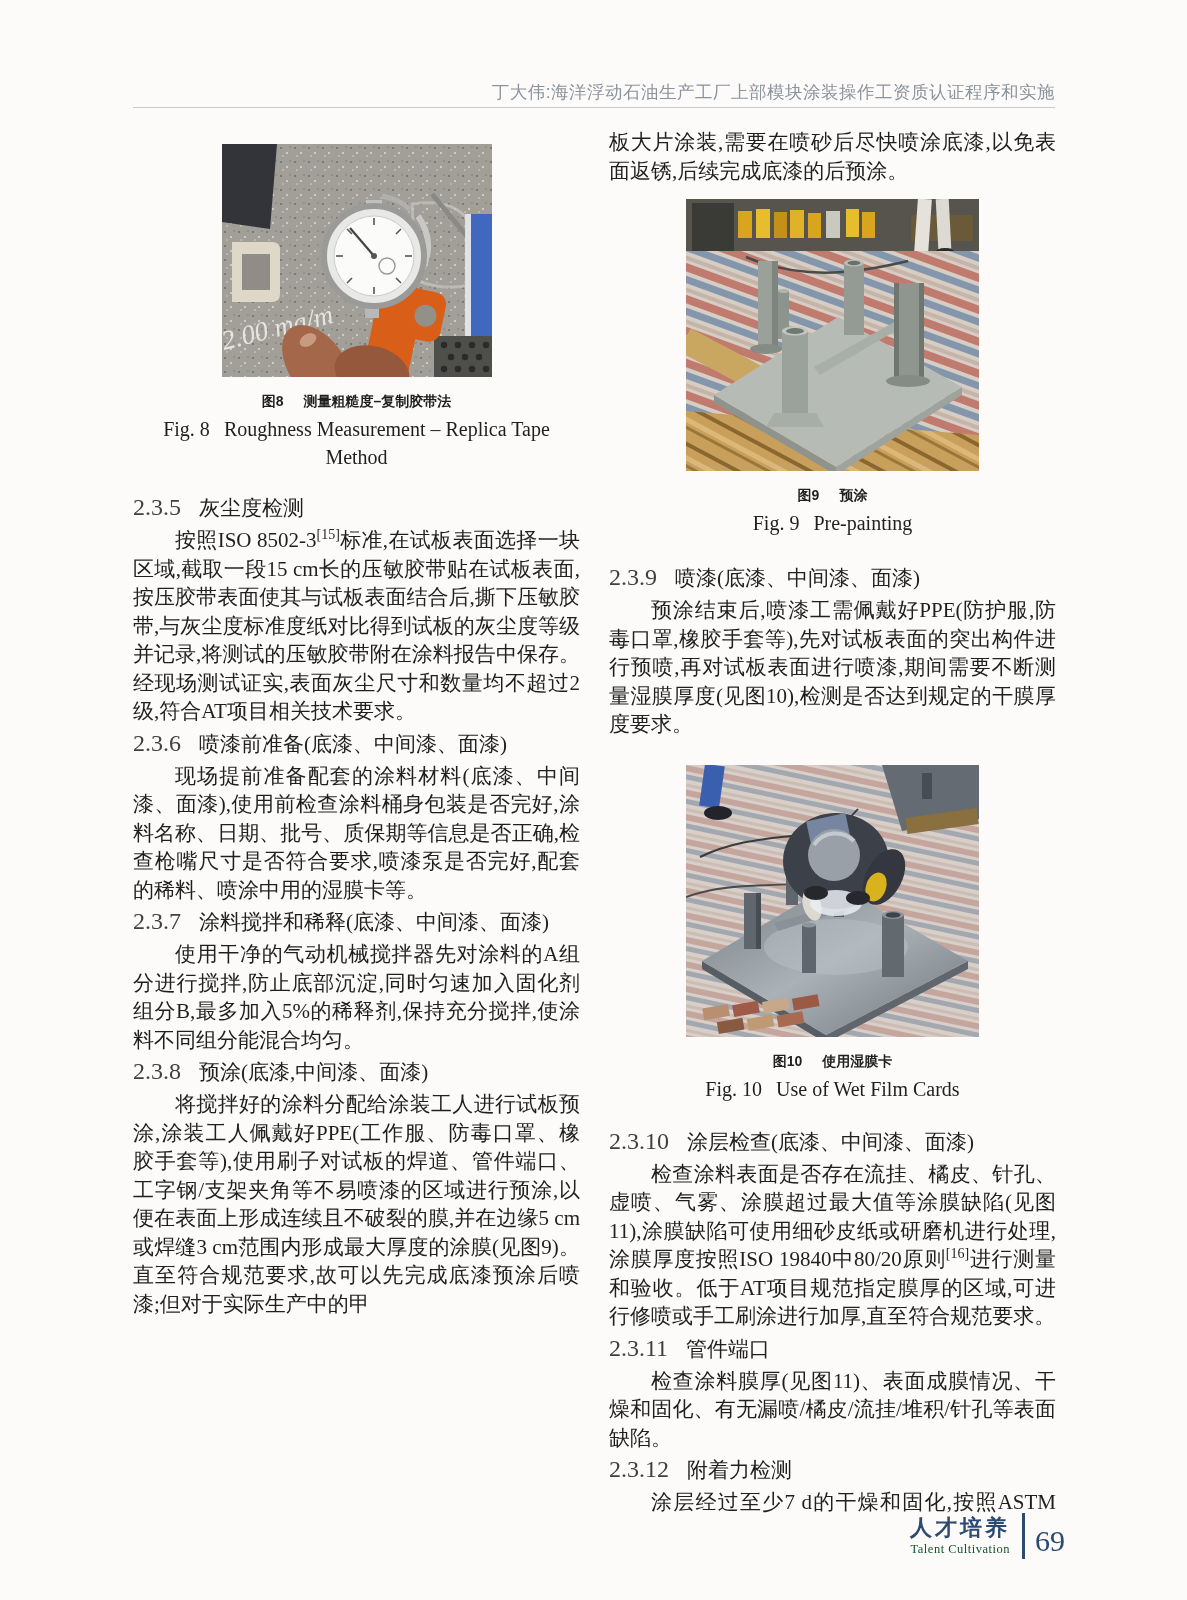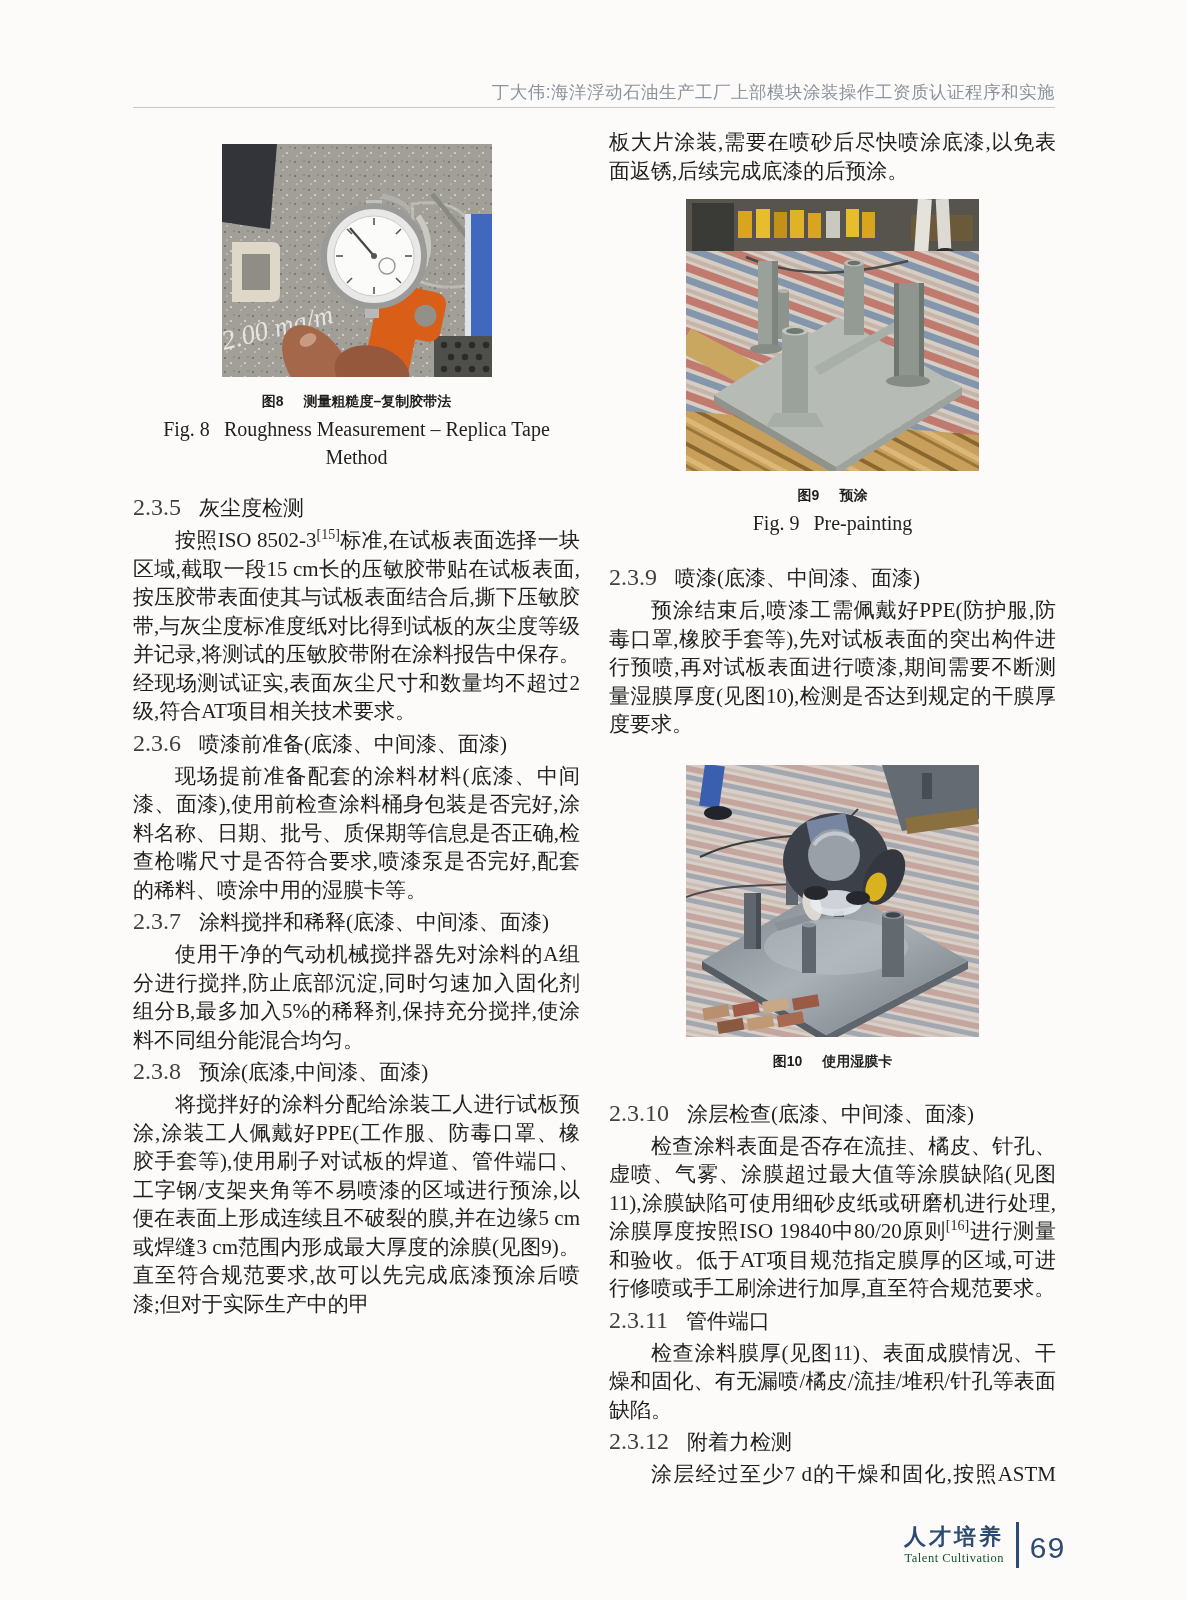--- a/index.html
+++ b/index.html
@@ -46,35 +46,35 @@
     font-weight:bold;font-size:14px;line-height:28px;margin-top:10px;
   }
   .cap-cn .cap-title{margin-left:20px;}
   .cap-en{
     font-family:"Liberation Serif","DejaVu Serif",serif;
     font-weight:normal;font-size:20px;line-height:28px;
   }
   .cap-en .cap-title{margin-left:14px;}
   .figure-photo{display:inline-block;vertical-align:top;}
   .footer{
-    position:absolute;right:122px;bottom:32px;
+    position:absolute;right:122px;bottom:41px;
     display:flex;align-items:center;
   }
   .footer-journal{text-align:right;}
   .footer-cn{
     font-size:22px;font-weight:bold;color:#2d4a71;letter-spacing:3px;
     font-family:"Liberation Sans","DejaVu Sans",sans-serif;line-height:26px;
   }
   .footer-en{
     font-size:12.5px;color:#14532d;letter-spacing:.5px;
     font-family:"Liberation Serif","DejaVu Serif",serif;line-height:16px;
   }
   .footer-bar{width:3px;height:46px;background:#2d4a71;margin:0 10px 0 12px;}
   .footer-page{
-    font-size:30px;color:#2d4a71;font-family:Liberation Mono, monospace;
+    font-size:30px;color:#2d4a71;font-family:Liberation Serif, serif;
     margin-top:10px;
   }
 </style>
 </head>
 <body>
 
 <div class="running-head">丁大伟:海洋浮动石油生产工厂上部模块涂装操作工资质认证程序和实施</div>
 <div class="head-rule"></div>
 
 <div class="col col-left">
@@ -315,20 +315,23 @@
         <rect x="78" y="240" width="26" height="12" fill="#c7a98a"></rect>
           <rect x="108" y="242" width="26" height="12" fill="#9a5a44"></rect>
         <rect x="30" y="252" width="26" height="12" fill="#8a5a40"></rect>
           <rect x="60" y="254" width="26" height="12" fill="#c09a74"></rect>
         <rect x="90" y="256" width="26" height="12" fill="#a86a50"></rect>
       </g>
     </svg>
     <div class="cap-cn">
       <span class="cap-label">图10</span><span class="cap-title">使用湿膜卡</span>
     </div>
+    <div class="cap-en">
+      <span class="cap-label">Fig. 10</span><span class="cap-title">Use of Wet Film Cards</span>
+    </div>
   </div>
 
   <div class="sec-head">
     <span class="sec-num">2.3.10</span><span class="sec-title">涂层检查(底漆、中间漆、面漆)</span>
   </div>
   <p class="body-text indent"><span>检查涂料表面是否存在流挂、橘皮、针孔、虚喷、气雾、涂膜超过最大值等涂膜缺陷(见图11),涂膜缺陷可使用细砂皮纸或研磨机进行处理,涂膜厚度按照ISO 19840中80/20原则</span><sup class="cite">[16]</sup><span>进行测量和验收。低于AT项目规范指定膜厚的区域,可进行修喷或手工刷涂进行加厚,直至符合规范要求。</span></p>
 
   <div class="sec-head">
     <span class="sec-num">2.3.11</span><span class="sec-title">管件端口</span>
   </div>

